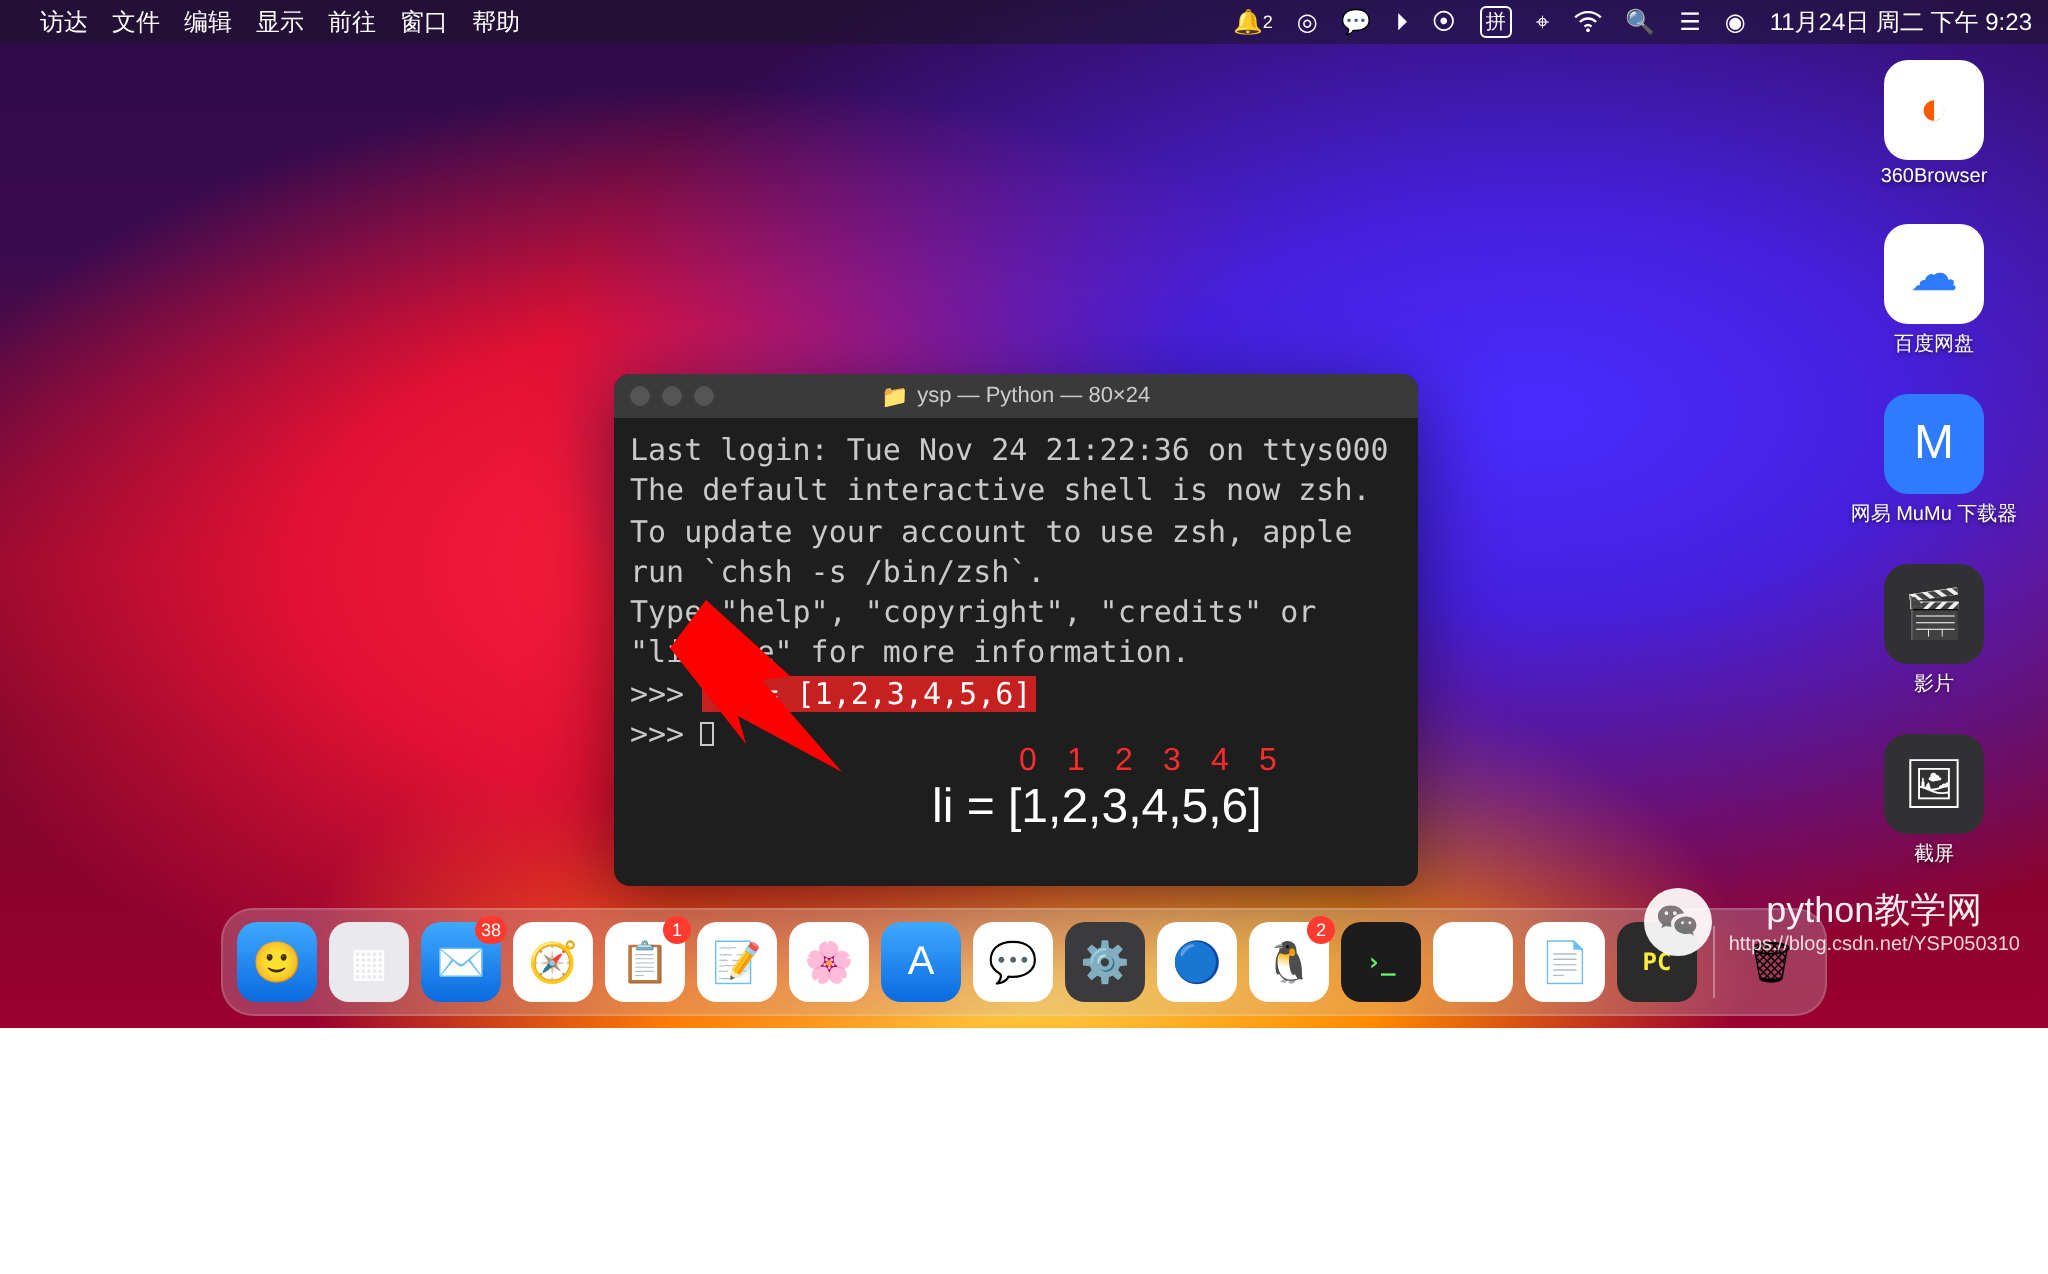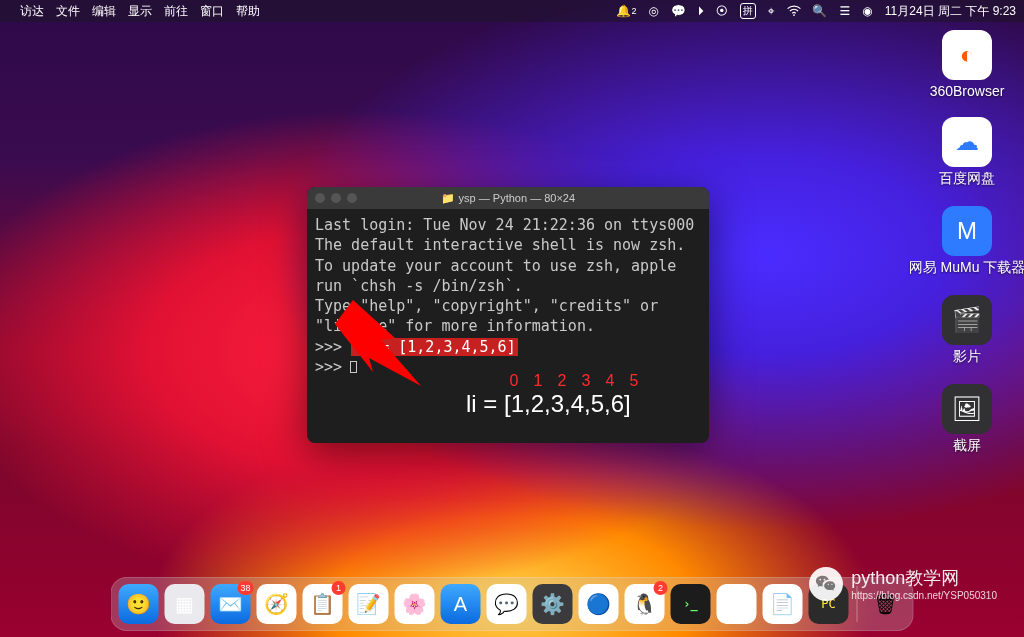--- a/index.html
+++ b/index.html
@@ -1,18 +1,18 @@
 <!DOCTYPE html>
 <html><head>
 <meta charset="utf-8">
 <style>
   * { margin: 0; padding: 0; box-sizing: border-box; }
   html, body { width: 1024px; height: 637px; overflow: hidden; font-family: -apple-system, "Helvetica Neue", Arial, sans-serif; }
   .desktop {
-    position: relative; width: 1024px; height: 637px;
+    position: relative; width: 1024px; height: 514px;
     background:
       radial-gradient(ellipse 900px 500px at 75% 40%, #4a2cff 0%, #4520dd 20%, transparent 55%),
       radial-gradient(ellipse 700px 400px at 35% 55%, #ff1f3d 0%, #e11133 30%, transparent 60%),
       radial-gradient(ellipse 600px 300px at 50% 95%, #ffd24a 0%, #ff8a00 30%, transparent 60%),
       linear-gradient(180deg,#2d0a4a 0%, #3a0b4f 25%, #85082e 55%, #7a072b 70%, #9a0030 100%);
   }
   
   .menubar {
     position:absolute; top:0; left:0; right:0; height:22px;
     background: rgba(30,20,40,0.55);
@@ -20,21 +20,21 @@
     padding:0 8px; gap:14px; backdrop-filter: blur(4px);
   }
   .menubar .left { display:flex; align-items:center; gap:12px; }
   .menubar .right { margin-left:auto; display:flex; align-items:center; gap:12px; }
   .menubar .right .ic { display:inline-flex; align-items:center; }
   .apple { font-size:14px; }
   
   .desk-icons { position:absolute; top:30px; right:12px; width:90px; display:flex; flex-direction:column; gap:18px; align-items:center; }
   .dicon { display:flex; flex-direction:column; align-items:center; gap:3px; cursor:pointer; }
   .dicon .box { width:50px; height:50px; border-radius:12px; display:flex; align-items:center; justify-content:center; font-size:24px; }
-  .dicon .lbl { font-size:14px; color:#fff; text-shadow:0 1px 2px rgba(0,0,0,0.6); text-align:left; white-space:nowrap; }
+  .dicon .lbl { font-size:10px; color:#fff; text-shadow:0 1px 2px rgba(0,0,0,0.6); text-align:left; white-space:nowrap; }
   
   .term {
     position:absolute; left:307px; top:187px; width:402px; height:256px;
     background:#1e1e1e; border-radius:8px; box-shadow:0 10px 40px rgba(0,0,0,0.5);
     display:flex; flex-direction:column; overflow:hidden; color:#ddd;
   }
   .term-title {
     height:22px; background:#3a3a3a; display:flex; align-items:center; padding:0 8px;
     font-size:11px; color:#ccc; position:relative; justify-content:center;
   }
@@ -54,21 +54,21 @@
     position:absolute; left:50%; transform:translateX(-50%); bottom:6px;
     height:54px; padding:4px 8px; border-radius:16px;
     background: rgba(200,200,210,0.28); backdrop-filter: blur(8px);
     display:flex; align-items:center; gap:6px;
     box-shadow: inset 0 0 0 1px rgba(255,255,255,0.15);
   }
   .dock .app { width:40px; height:40px; border-radius:10px; display:flex; align-items:center; justify-content:center; font-size:20px; cursor:pointer; position:relative; }
   .dock .sep { width:1px; height:36px; background:rgba(255,255,255,0.35); margin:0 2px; }
   .dock .badge { position:absolute; top:-3px; right:-3px; min-width:14px; height:14px; border-radius:7px; background:#ff3b30; color:#fff; font-size:9px; display:flex; align-items:center; justify-content:center; padding:0 3px;}
   
-  .wm { position:absolute; right:27px; bottom:36px; display:flex; align-items:center; gap:8px; color:#fff; opacity:0.92;}
+  .wm { position:absolute; right:14px; bottom:36px; display:flex; align-items:center; gap:8px; color:#fff; opacity:0.92;text-align:center;}
   .wm .wc{ width:34px; height:34px; border-radius:50%; background:#fff; display:flex; align-items:center; justify-content:center; }
   .wm .wc svg{ width:22px; height:22px; }
   .wm .txt{ display:flex; flex-direction:column; font-size:18px;}
   .wm .sub{ font-size:10px; opacity:.9;}
 </style>
 </head>
 <body>
 
 <div class="desktop">
 
@@ -164,21 +164,21 @@
       <div class="app" style="background: rgb(255, 255, 255); color: rgb(255, 255, 255);">📝</div>
       <div class="app" style="background: rgb(255, 255, 255); color: rgb(255, 255, 255);">🌸</div>
       <div class="app" style="background: linear-gradient(rgb(63, 169, 255), rgb(10, 106, 223)); color: rgb(255, 255, 255);">A</div>
       <div class="app" style="background: rgb(255, 255, 255); color: rgb(255, 255, 255);">💬</div>
       <div class="app" style="background: rgb(59, 59, 61); color: rgb(255, 255, 255);">⚙️</div>
       <div class="app" style="background: rgb(255, 255, 255); color: rgb(255, 255, 255);">🔵</div>
       <div class="app" style="background: rgb(255, 255, 255); color: rgb(255, 255, 255);">🐧<span class="badge">2</span></div>
       <div class="app" style="background: rgb(28, 28, 28); color: rgb(102, 255, 102); font-family: Menlo, monospace; font-size: 12px; font-weight: bold;">›_</div>
       <div class="app" style="background: rgb(255, 255, 255); color: rgb(255, 255, 255);">☁</div>
       <div class="app" style="background: rgb(255, 255, 255); color: rgb(255, 255, 255);">📄</div>
-      <div class="app" style="background: rgb(43, 43, 43); color: rgb(255, 235, 59); font-family: Menlo, monospace; font-size: 12px; font-weight: normal;">PC</div>
+      <div class="app" style="background: rgb(43, 43, 43); color: rgb(255, 235, 59); font-family: Menlo, monospace; font-size: 12px; font-weight: bold;">PC</div>
       <div class="sep"></div>
       <div class="app" style="background: transparent;">🗑</div>
     </div>
 
   <div class="wm">
     <div class="wc">
       <svg viewBox="0 0 24 24">
           <path fill="#7d7d7d" d="M8 3C4 3 1 5.6 1 8.8c0 1.8 1 3.4 2.6 4.5l-.7 2.1 2.4-1.2c.9.2 1.8.4 2.7.4h.5c-.2-.5-.3-1.1-.3-1.7 0-3 3-5.5 6.7-5.5h.3C14.5 4.8 11.5 3 8 3zm-2.3 3.2c.6 0 1 .4 1 1s-.4 1-1 1-1-.4-1-1 .4-1 1-1zm4.6 0c.6 0 1 .4 1 1s-.4 1-1 1-1-.4-1-1 .4-1 1-1zM16.5 9C13 9 10 11.1 10 13.8s3 4.8 6.5 4.8c.7 0 1.4-.1 2.1-.3l2 1-.6-1.8c1.3-.9 2-2.1 2-3.7C22 11.1 20 9 16.5 9zm-2 2.6c.5 0 .8.4.8.8s-.3.8-.8.8-.8-.4-.8-.8.3-.8.8-.8zm4 0c.5 0 .8.4.8.8s-.3.8-.8.8-.8-.4-.8-.8.3-.8.8-.8z"></path>
         </svg>
     </div>

